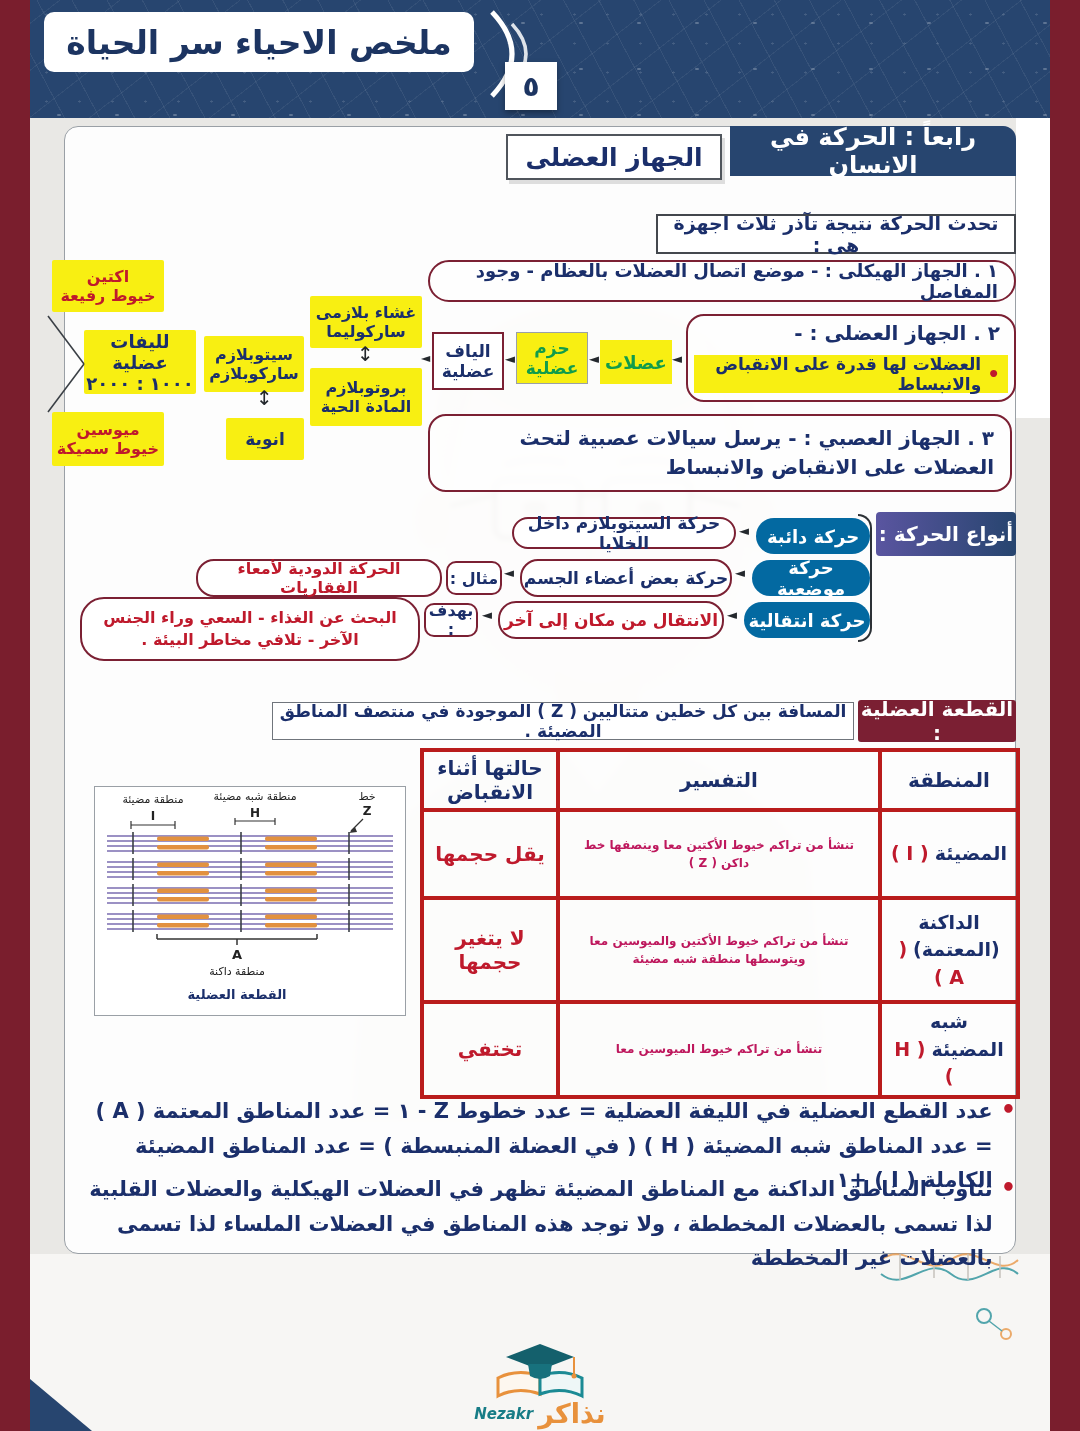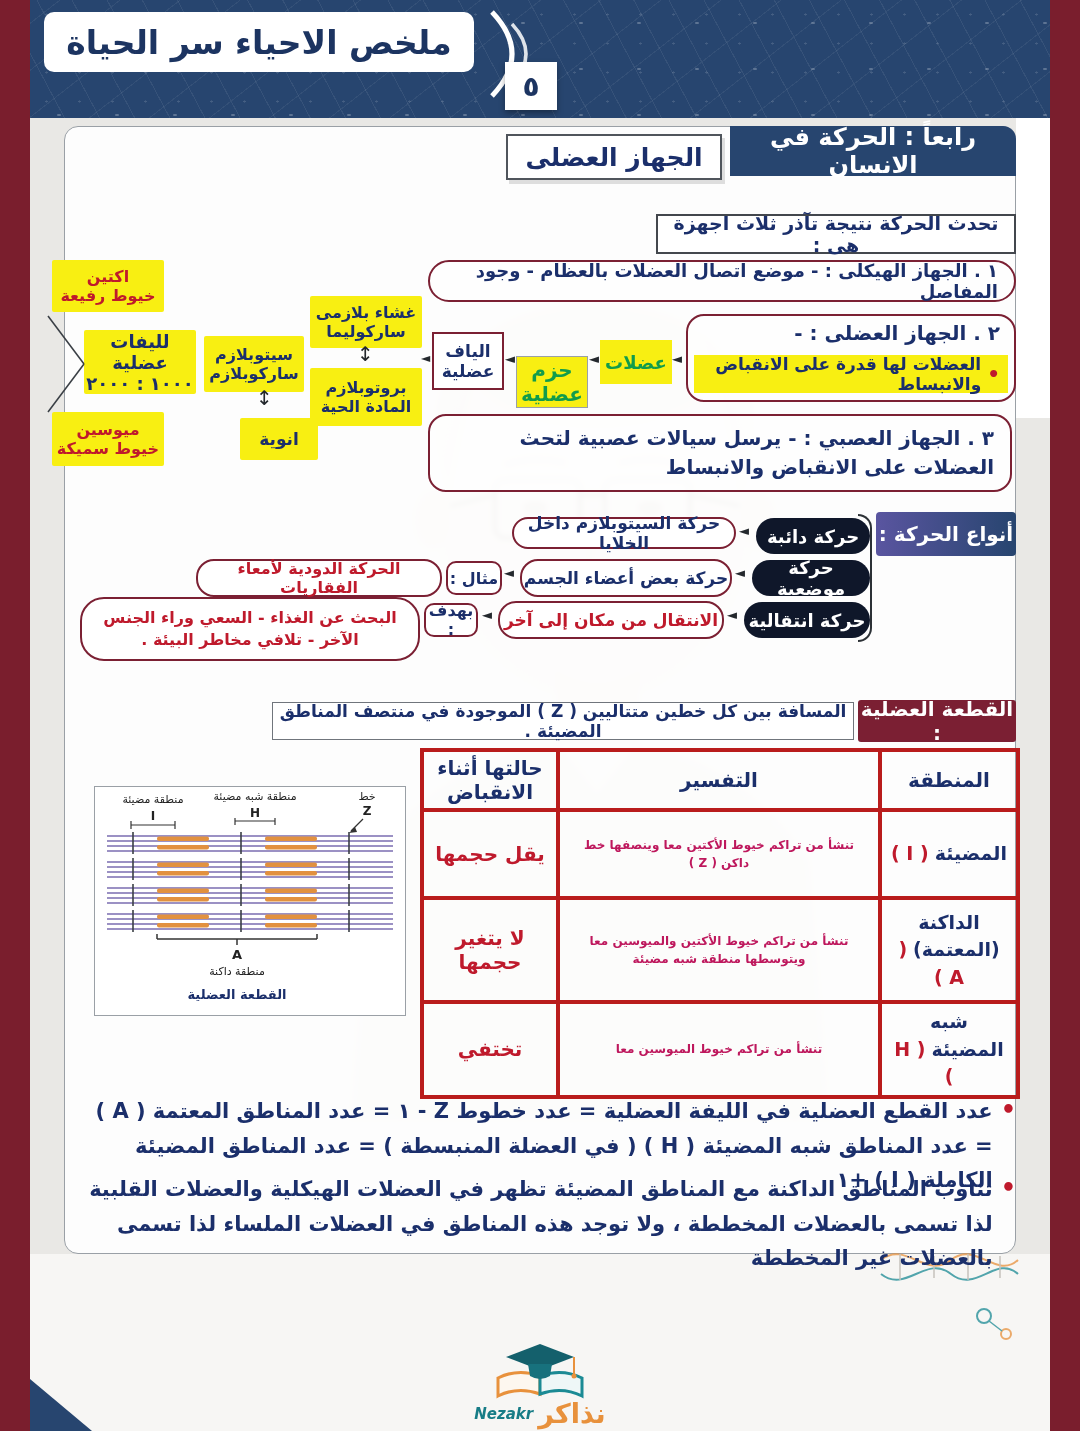--- a/index.html
+++ b/index.html
@@ -10,21 +10,21 @@
 .rtl{direction:rtl}
 .pre{white-space:pre-line}
 .b{font-weight:bold}
 .navy{color:#1b2f6b}
 .red{color:#bf1a2c}
 .green{color:#119c4b}
 .white{color:#fff}
 .z10{z-index:10}
 .ybox{background:#f8ef12;z-index:10;border-radius:2px}
 .obox{background:rgba(255,255,255,.92);border:2px solid #7b2033;border-radius:18px;z-index:10}
-.mpill{background:#0f172a;color:#fff;border-radius:18px;z-index:10}
+.mpill{background:#0369a1;color:#fff;border-radius:18px;z-index:10}
 .arrow{z-index:12;color:#24282d;font-size:13px;line-height:1}
 .edge{position:absolute;top:0;height:1431px;width:30px;background:#7a1e2d;z-index:30}
 .banner{background-color:#27456f;
  background-image:radial-gradient(rgba(255,255,255,.25) 1.6px, transparent 1.7px),
  radial-gradient(rgba(255,255,255,.14) 1.1px, transparent 1.2px),
  repeating-linear-gradient(62deg, transparent 0 30px, rgba(255,255,255,.07) 30px 31px),
  repeating-linear-gradient(-38deg, transparent 0 36px, rgba(255,255,255,.06) 36px 37px);
  background-size:58px 46px,33px 29px,auto,auto;z-index:6}
 .card{background:rgba(255,255,255,.9);border:1px solid #9aa0a6;border-radius:14px;z-index:4}
 table.regions{border-collapse:collapse;table-layout:fixed}
@@ -98,36 +98,36 @@
     <div class="rtl navy b" style="padding:5px 14px 0 0;text-align:right;font-size:20px">٢ . الجهاز العضلى : -</div>
     <div style="position:absolute;left:6px;right:6px;bottom:7px;height:38px;background:#f8ef12;display:flex;direction:rtl;align-items:center;gap:6px;padding:0 8px">
       <span class="red b" style="font-size:20px">•</span>
       <span class="navy b" style="font-size:17px">العضلات لها قدرة على الانقباض والانبساط</span>
     </div>
   </div>
 
   <span class="abs arrow" style="left:672px;top:352px">◄</span>
   <div class="abs c green b pre z10" style="left:600px;top:340px;width:72px;height:44px;background:#f8ef12;font-size:18px">عضلات</div>
   <span class="abs arrow" style="left:589px;top:352px">◄</span>
-  <div class="abs c green b pre z10" style="left:516px;top:356px;width:72px;height:52px;background:#f8ef12;border:1.5px solid #9aa0a6;font-size:20px">حزم
+  <div class="abs c green b pre z10" style="left:516px;top:332px;width:72px;height:52px;background:#f8ef12;border:1.5px solid #9aa0a6;font-size:17px">حزم
 عضلية</div>
   <span class="abs arrow" style="left:505px;top:352px">◄</span>
   <div class="abs c navy b pre z10" style="left:432px;top:332px;width:72px;height:58px;background:#fff;border:2px solid #7b2033;font-size:17px">الياف
 عضلية</div>
   <span class="abs arrow" style="left:421px;top:352px;font-size:12px">◄</span>
 
   <div class="abs c navy b pre ybox" style="left:310px;top:296px;width:112px;height:52px;font-size:16px">غشاء بلازمى
 ساركوليما</div>
   <span class="abs arrow" style="left:357px;top:344px;font-size:20px">↕</span>
   <div class="abs c navy b pre ybox" style="left:310px;top:368px;width:112px;height:58px;font-size:16px">بروتوبلازم
 المادة الحية</div>
   <div class="abs c navy b pre ybox" style="left:204px;top:336px;width:100px;height:56px;font-size:16px">سيتوبلازم
 ساركوبلازم</div>
   <span class="abs arrow" style="left:256px;top:388px;font-size:20px">↕</span>
-  <div class="abs c navy b ybox" style="left:240px;top:418px;width:78px;height:42px;font-size:17px">انوية</div>
+  <div class="abs c navy b ybox" style="left:226px;top:418px;width:78px;height:42px;font-size:17px">انوية</div>
   <div class="abs c navy b pre ybox" style="left:84px;top:330px;width:112px;height:64px;font-size:18px">لليفات عضلية
 ١٠٠٠ : ٢٠٠٠</div>
   <div class="abs c red b pre ybox" style="left:52px;top:260px;width:112px;height:52px;font-size:16px">اكتين
 خيوط رفيعة</div>
   <div class="abs c red b pre ybox" style="left:52px;top:412px;width:112px;height:54px;font-size:16px">ميوسين
 خيوط سميكة</div>
   <svg class="abs z10" style="left:36px;top:300px" width="52" height="130" viewBox="0 0 52 130">
     <line x1="48" y1="64" x2="12" y2="16" stroke="#3a3f45" stroke-width="1.6"></line>
     <line x1="48" y1="64" x2="12" y2="112" stroke="#3a3f45" stroke-width="1.6"></line>
   </svg>

